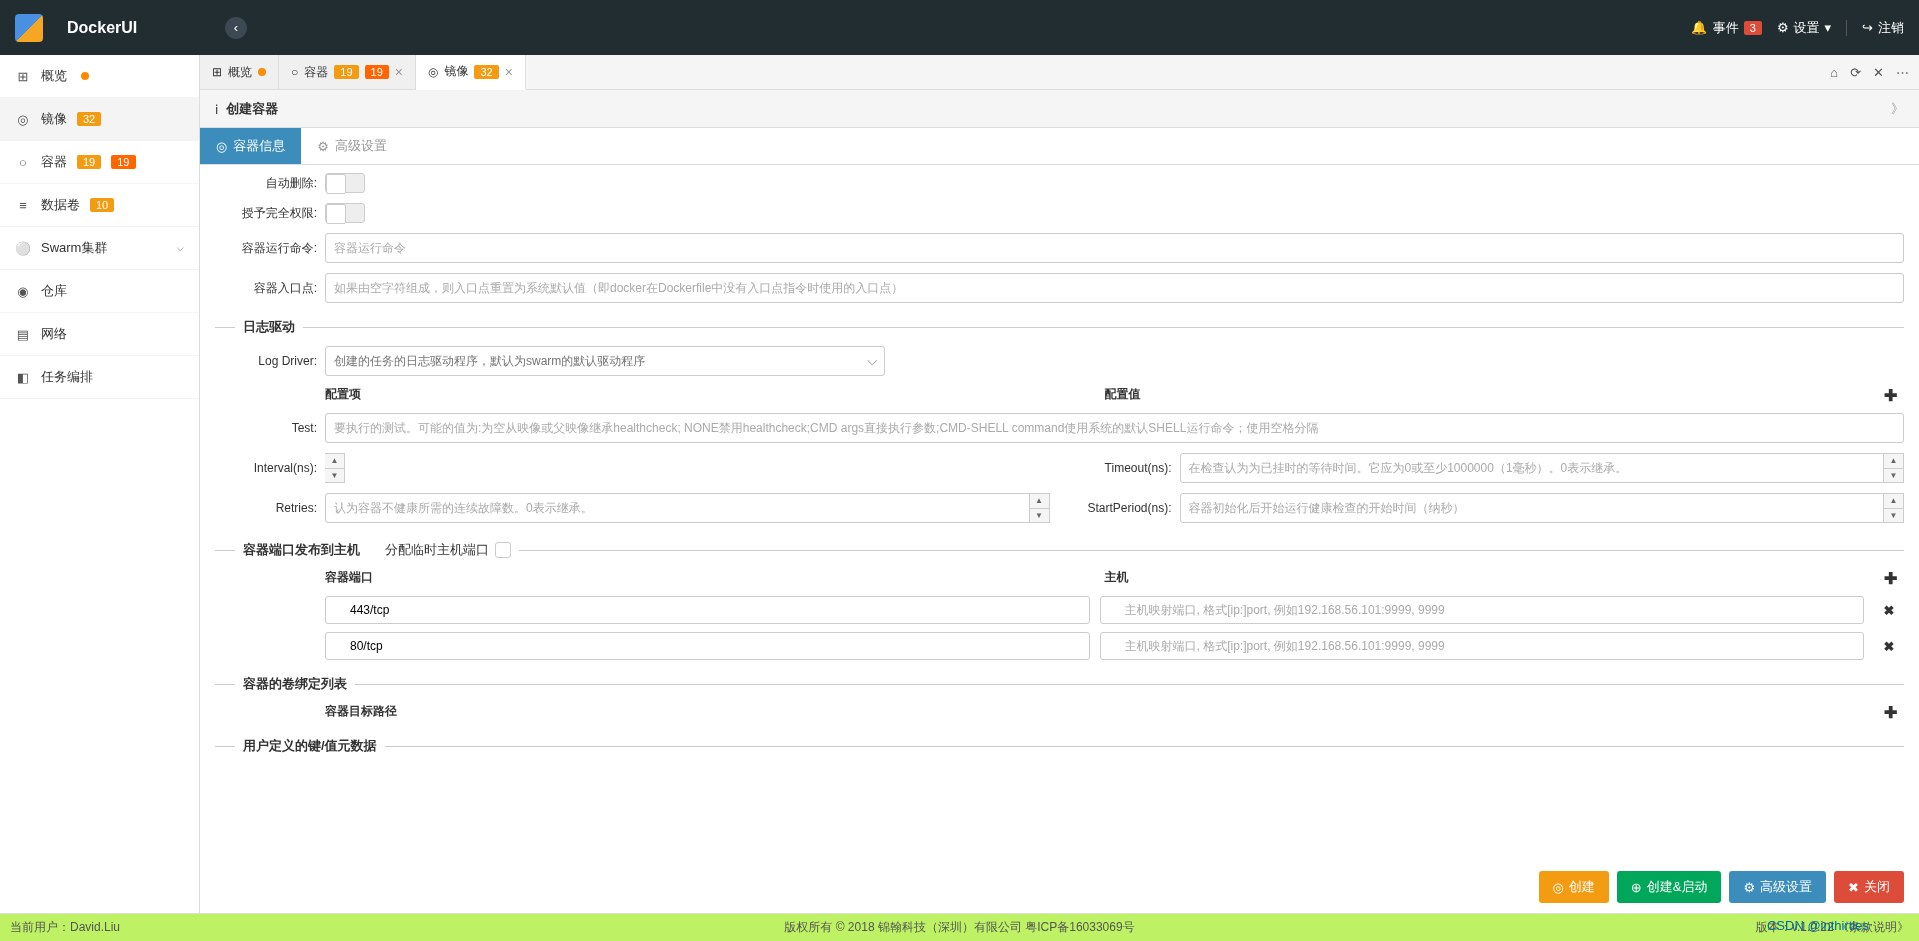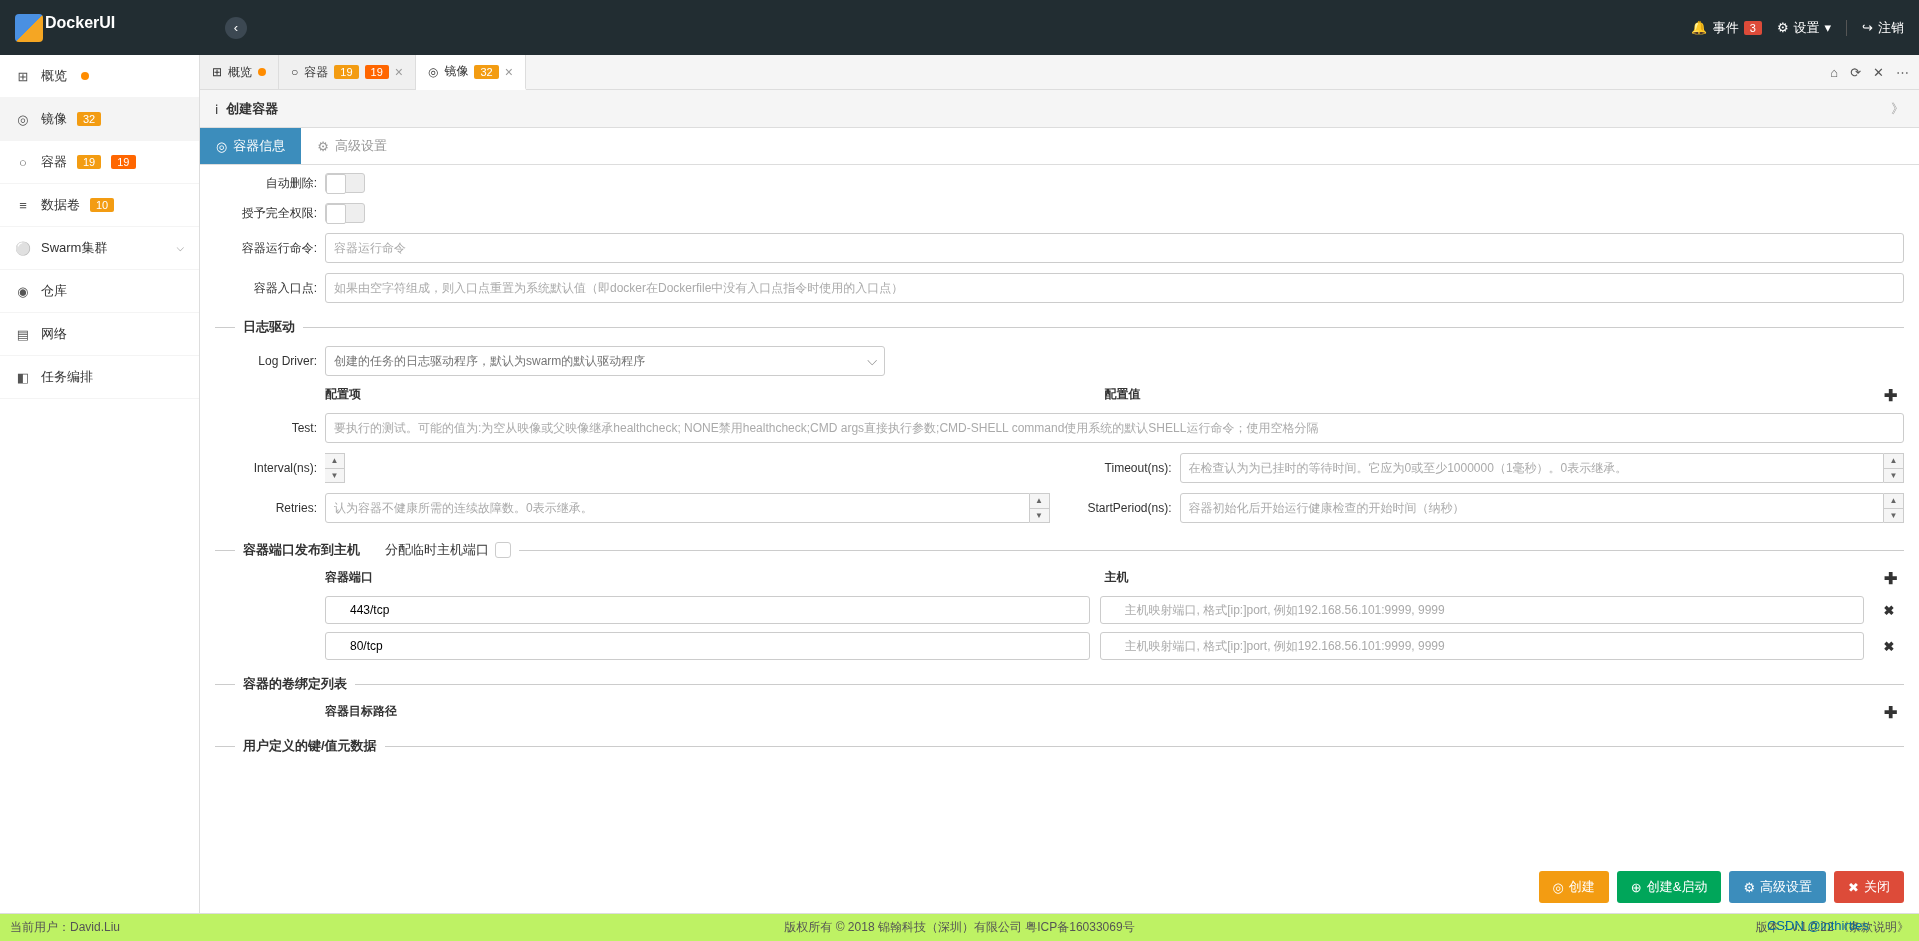--- a/index.html
+++ b/index.html
@@ -1,18 +1,18 @@
 <!DOCTYPE html>
 <html><head>
 <meta charset="utf-8">
 <style>
 *{box-sizing:border-box;margin:0;padding:0}
 body{font-family:"Microsoft YaHei",Arial,sans-serif;font-size:13px;color:#333;background:#fff;overflow:hidden}
 .top-bar{height:55px;background:#222d32;display:flex;align-items:center;color:#fff;padding:0 15px;justify-content:space-between}
-.logo-area{display:flex;align-items:flex-start;gap:2px;width:190px}
+.logo-area{display:flex;align-items:center;gap:24px;width:190px}
 .logo-icon{width:28px;height:28px;background:linear-gradient(135deg,#4a90e2 50%,#f5a623 50%);border-radius:4px;display:flex;align-items:center;justify-content:center}
 .logo-text{font-size:16px;font-weight:bold}
 .back-btn{width:22px;height:22px;border-radius:50%;background:#3c4852;display:flex;align-items:center;justify-content:center;cursor:pointer;margin-left:20px}
 .top-right{display:flex;align-items:center;gap:15px;font-size:13px}
 .top-right-item{display:flex;align-items:center;gap:5px;cursor:pointer}
 .badge-red{background:#dd4b39;padding:1px 6px;border-radius:2px;font-size:11px;color:#fff}
 .top-sep{width:1px;height:16px;background:#555}
 .main-wrap{display:flex;height:calc(100vh - 55px - 28px)}
 .sidebar{width:200px;background:#fff;border-right:1px solid #ddd;overflow-y:auto}
 .side-item{padding:12px 15px;display:flex;align-items:center;gap:10px;cursor:pointer;font-size:13px;color:#333;border-bottom:1px solid #f4f4f4}

